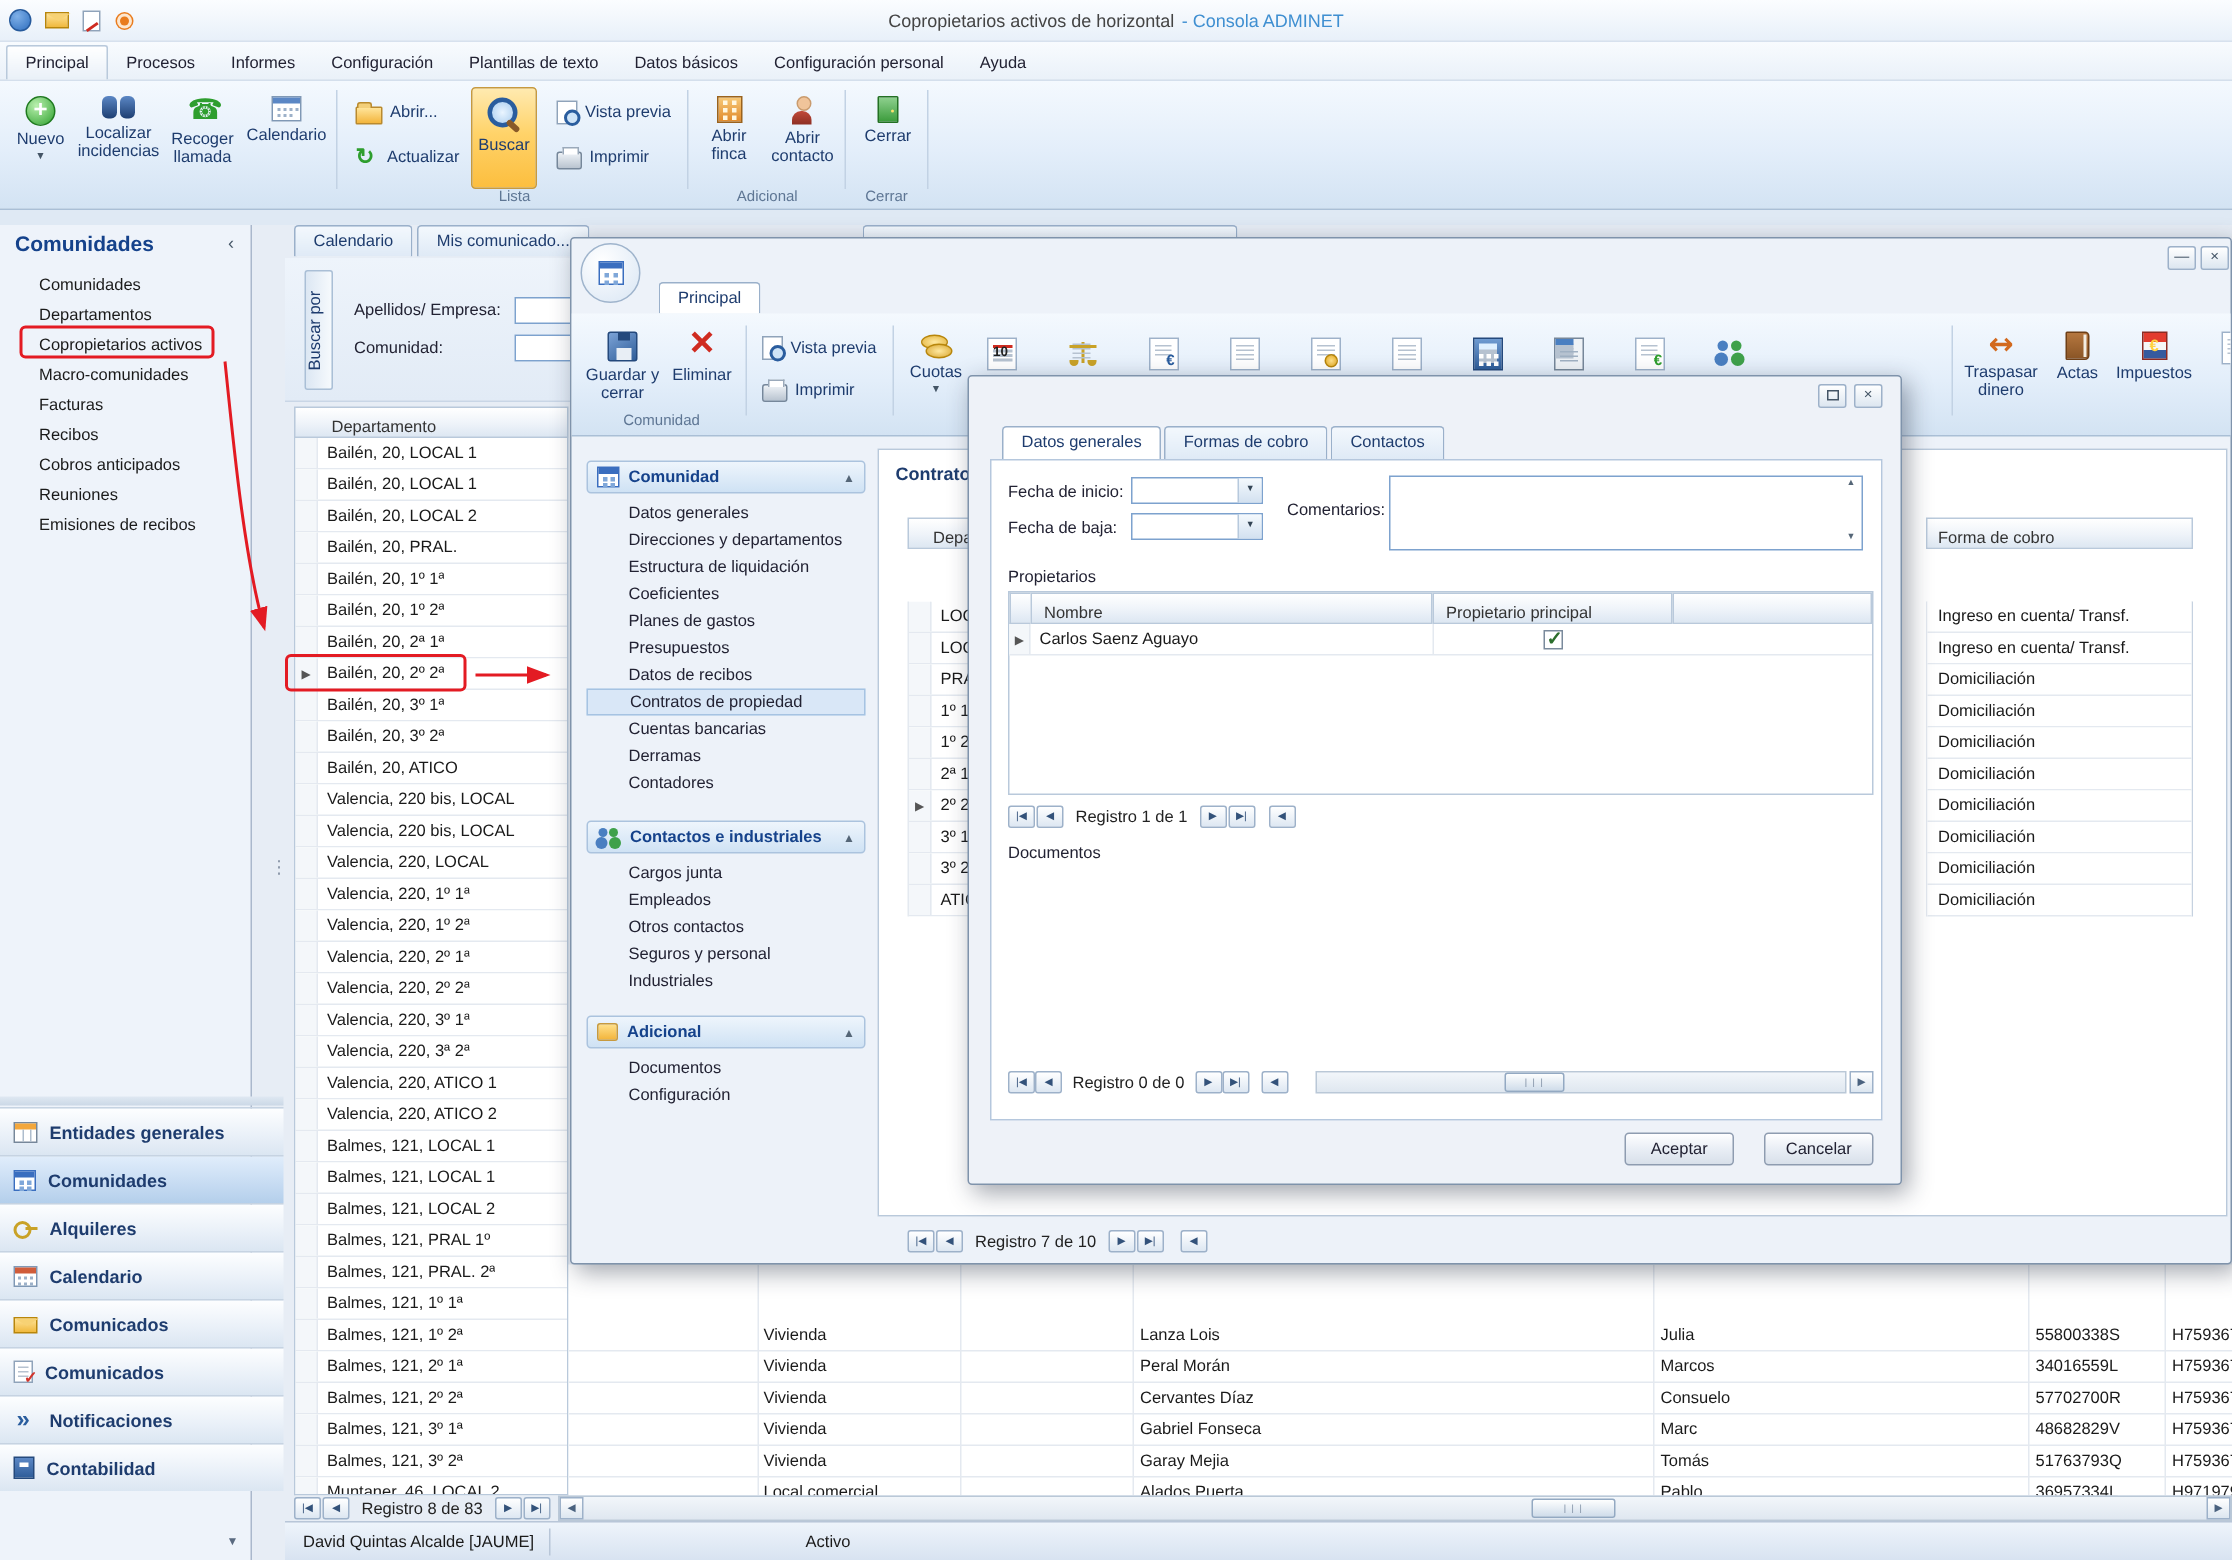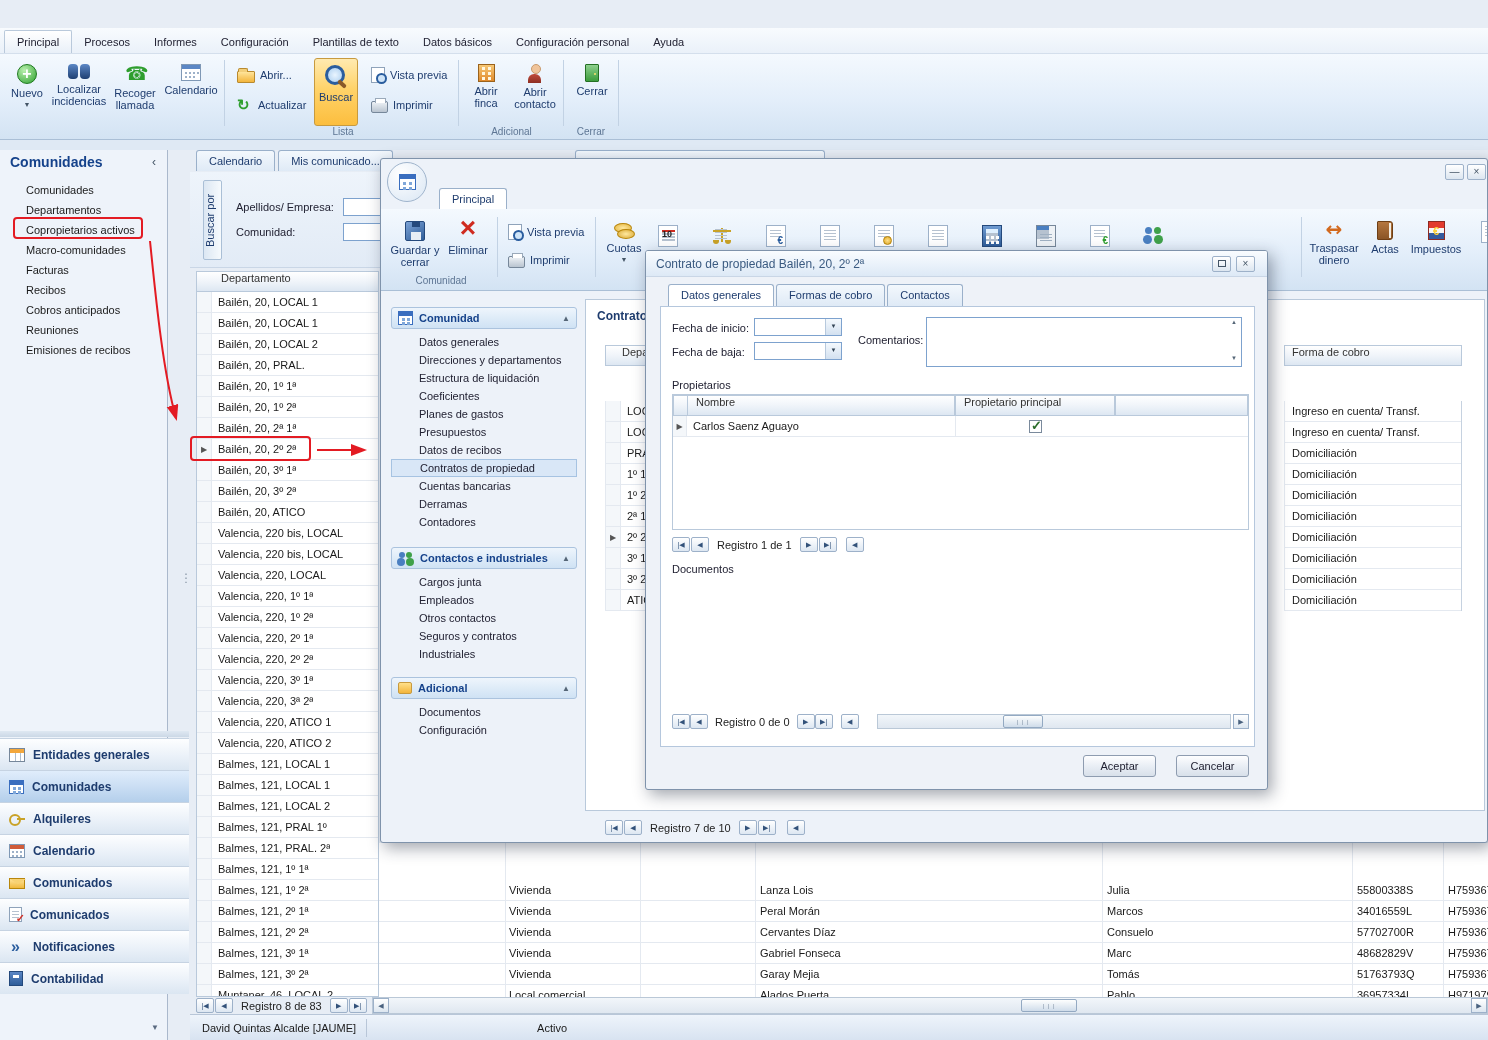--- a/index.html
+++ b/index.html
@@ -34,21 +34,21 @@
 .sb-nav{height:32px;display:flex;align-items:center;gap:8px;padding-left:9px;font-size:12px;font-weight:bold;color:#1e3c6e;background:linear-gradient(#fdfeff,#e9f0f8 60%,#dbe6f2);border-top:1px solid #c6d3e2;cursor:default}
 .sb-nav.current{background:linear-gradient(#e0edfb,#c6dbf2 60%,#b4cfeb)}
 .sb-corner{position:absolute;right:8px;bottom:8px;font-size:8px;color:#5a6a80}
 
 .tab{height:21px;padding:0 12px;line-height:20px;background:linear-gradient(#f3f8fd,#dfeaf6);border:1px solid #9ab0ca;border-bottom:none;border-radius:3px 3px 0 0;color:#1e3c6e;white-space:nowrap}
 .tab.current{background:#fff}
 .searchpanel{left:190px;top:172px;width:1298px;height:96px;background:linear-gradient(#eef4fb,#e2ebf6);border-bottom:1px solid #c9d6e6}
 .vlabel{left:203px;top:180px;width:19px;height:80px;background:linear-gradient(90deg,#f6fafd,#dce7f3);border:1px solid #aabfd6;border-radius:2px;writing-mode:vertical-rl;transform:rotate(180deg);text-align:center;color:#1e3c6e}
 .input{background:#fff;border:1px solid #7da2ce;font:11px "Liberation Sans",sans-serif;padding:0 3px;color:#222}
 
-.colhead{background:linear-gradient(#ffffff,#eef3f9 55%,#dde7f2);border:1px solid #b9c9db;color:#333;display:flex;align-items:flex-start}
+.colhead{background:linear-gradient(#ffffff,#eef3f9 55%,#dde7f2);border:1px solid #b9c9db;color:#333;display:flex;align-items:flex-end}
 .grows{background:#fff;border:1px solid #b9c9db;border-top:none;overflow:hidden}
 .grow{height:21px;display:flex;border-bottom:1px solid #e4e9f0;background:#fff}
 .grow .ind{width:15px;border-right:1px solid #e4e9f0;background:#f4f7fa;font-size:8px;line-height:21px;text-align:center;color:#555;flex:none}
 .grow .txt{line-height:21px;padding-left:6px;white-space:nowrap;overflow:hidden}
 
 .recnav{display:flex;align-items:center;gap:1px;height:17px}
 .rn-btn{width:18px;height:15px;border:1px solid #9db1c9;background:linear-gradient(#ffffff,#dde7f2);font-size:7px;line-height:13px;text-align:center;color:#33527a;border-radius:2px;flex:none}
 .rn-text{padding:0 7px;white-space:nowrap;color:#222}
 .sbar{background:linear-gradient(#f2f6fa,#dfe7f0);border:1px solid #bac8d7;display:flex;align-items:center}
 .sb-arrow{width:16px;height:15px;font-size:7px;line-height:14px;text-align:center;color:#4a627f;background:linear-gradient(#fff,#dce6f0);border:1px solid #9db1c9;flex:none}
@@ -175,20 +175,30 @@
 .badge{width:40px;height:40px;border-radius:50%;background:radial-gradient(circle at 35% 30%,#ffffff,#d9e6f4);border:1px solid #9fb4cc;display:flex;align-items:center;justify-content:center}
 .badge .inner{width:17px;height:16px;position:relative;background:#fff;border:1px solid #3a6ebf}
 .badge .inner::before{content:"";position:absolute;left:0;right:0;top:0;height:4px;background:#3a6ebf}
 .badge .inner::after{content:"";position:absolute;left:3px;top:7px;width:3px;height:3px;background:#7fa7d9;box-shadow:6px 0 #7fa7d9,0 5px #7fa7d9,6px 5px #7fa7d9}
 </style>
 </head>
 <body>
 
 <div id="root">
 
+  <div class="abs tbar">
+    <div class="tbar-icons">
+      <span class="tb-logo"></span>
+      <span class="tb-mail"></span>
+      <span class="tb-note"></span>
+      <span class="tb-cast"></span>
+    </div>
+    <span class="title-main">Copropietarios activos de horizontal</span>
+    <span class="title-suffix">- Consola ADMINET</span>
+  </div>
 
   <div class="abs menubar">
 
   <div class="menu-item current">Principal</div>
       <div class="menu-item">Procesos</div>
       <div class="menu-item">Informes</div>
       <div class="menu-item">Configuración</div>
       <div class="menu-item">Plantillas de texto</div>
       <div class="menu-item">Datos básicos</div>
       <div class="menu-item">Configuración personal</div>
@@ -642,21 +652,21 @@
     <div class="navhdr" style="top:388px">
       <span class="nicon contacts-icon"></span>
       <span>Contactos e industriales</span>
       <span class="chev">▲</span>
     </div>
     <div class="navitems" style="top:414px">
 
     <div class="navitem">Cargos junta</div>
         <div class="navitem">Empleados</div>
         <div class="navitem">Otros contactos</div>
-        <div class="navitem">Seguros y contratos</div>
+        <div class="navitem">Seguros y personal</div>
         <div class="navitem">Industriales</div>
       </div>
     <div class="navhdr" style="top:518px">
       <span class="nicon additional-icon"></span>
       <span>Adicional</span>
       <span class="chev">▲</span>
     </div>
     <div class="navitems" style="top:544px">
 
     <div class="navitem">Documentos</div>
@@ -732,23 +742,20 @@
       <span class="rn-btn">|◀</span>
       <span class="rn-btn">◀</span>
       <span class="rn-text">Registro 7 de 10</span>
       <span class="rn-btn">▶</span>
       <span class="rn-btn">▶|</span>
       <span class="rn-btn" style="margin-left:10px">◀</span>
     </div>
   </div>
 
   <div class="abs window" style="left:645px;top:250px;width:623px;height:540px;z-index:20;background:#eef2f8">
-    <div class="wtitle" style="justify-content:flex-start;padding-left:10px">
-      <span>Contrato de propiedad Bailén, 20, 2º 2ª</span>
-    </div>
     <div class="wbtn" style="left:566px"><span style="display:inline-block;width:8px;height:7px;border:1px solid #456;margin-top:3px"></span></div>
     <div class="wbtn" style="left:590px">×</div>
 
     <div class="abs" style="left:22px;top:33px;display:flex;gap:2px">
 
     <div class="tab current" style="height:22px">Datos generales</div>
         <div class="tab" style="height:22px">Formas de cobro</div>
         <div class="tab" style="height:22px">Contactos</div>
       </div>
 

